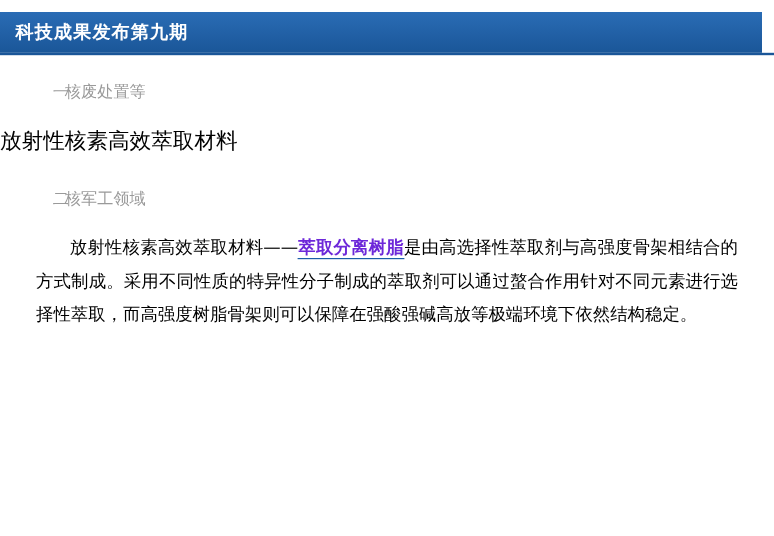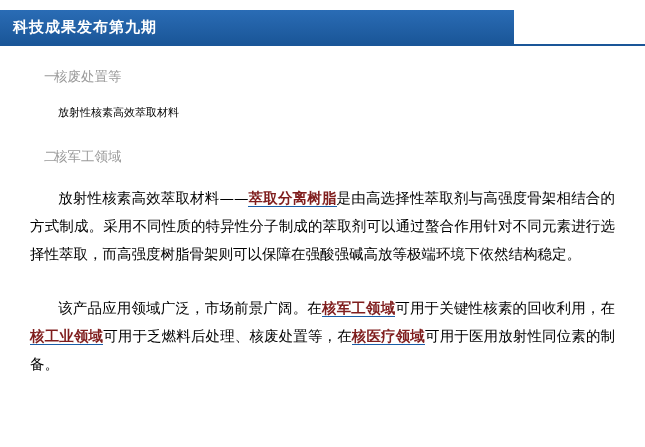--- a/index.html
+++ b/index.html
@@ -19,21 +19,21 @@
     width: 645px;
     height: 447px;
     box-sizing: border-box;
   }
 
   
   .title-bar {
     position: absolute;
     left: 0;
     top: 10px;
-    width: 514px;
+    width: 635px;
     height: 34px;
     background: #1f5fa9;
     background: linear-gradient(to bottom, #2a6cb5 0%, #1a5698 100%);
     display: flex;
     align-items: center;
   }
   .title-bar .title-text {
     color: #ffffff;
     font-size: 15px;
     font-weight: bold;
@@ -71,43 +71,42 @@
     box-sizing: border-box;
     letter-spacing: 0px;
   }
   .section-head .label {
     padding-left: 8px;
   }
 
   .sec1-head { margin-top: 22px; }
   .sec1-body {
     margin-top: 19px;
-    padding-left: 58px;
-    font-size: 11px;
+    font-size: 18px;
     color: #000000;
     font-family: "DejaVu Sans", "Liberation Sans", sans-serif;
   }
 
   .sec2-head { margin-top: 28px; }
 
   .para {
     font-size: 14.5px;
     line-height: 28px;
     color: #000000;
     padding: 0 30px 0 30px;
     text-align: justify;
     text-justify: inter-ideograph;
     font-family: "DejaVu Sans", "Liberation Sans", sans-serif;
   }
   .para.p1 { margin-top: 18px; }
   .para.p2 { margin-top: 26px; }
   .indent { display: inline-block; width: 28px; }
 
   .kw {
-    color: #7f1d1d;
+    color: #6d28d9;
     font-weight: bold;
     border-bottom: 1.5px solid #1a5ea8;
     padding-bottom: 0px;
   }
 </style>
 </head>
 <body>
 
 <div class="page">
 
@@ -127,18 +126,15 @@
 
     <div class="section-head sec2-head">
       <span class="num">二</span>
       <span class="label">核军工领域</span>
     </div>
 
     <p class="para p1">
       <span class="indent"></span><span>放射性核素高效萃取材料——</span><span class="kw">萃取分离树脂</span><span>是由高选择性萃取剂与高强度骨架相结合的方式制成。采用不同性质的特异性分子制成的萃取剂可以通过螯合作用针对不同元素进行选择性萃取，而高强度树脂骨架则可以保障在强酸强碱高放等极端环境下依然结构稳定。</span>
     </p>
 
-    <p class="para p2">
-      <span class="indent"></span><span>该产品应用领域广泛，市场前景广阔。在</span><span class="kw">核军工领域</span><span>可用于关键性核素的回收利用，在</span><span class="kw">核工业领域</span><span>可用于乏燃料后处理、核废处置等，在</span><span class="kw">核医疗领域</span><span>可用于医用放射性同位素的制备。</span>
-    </p>
 
   </div>
 </div>
 
 </body></html>

